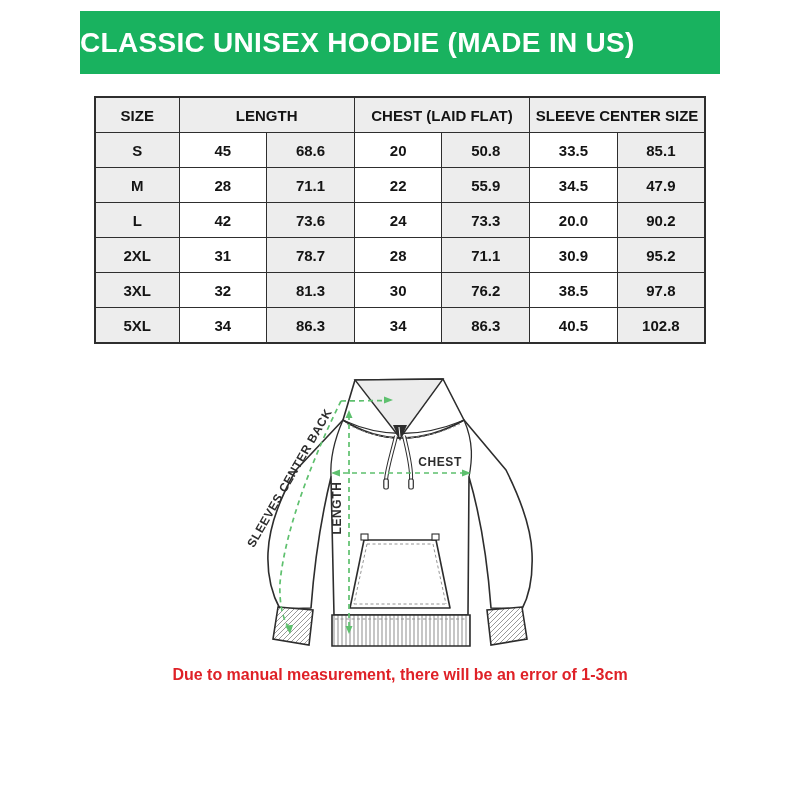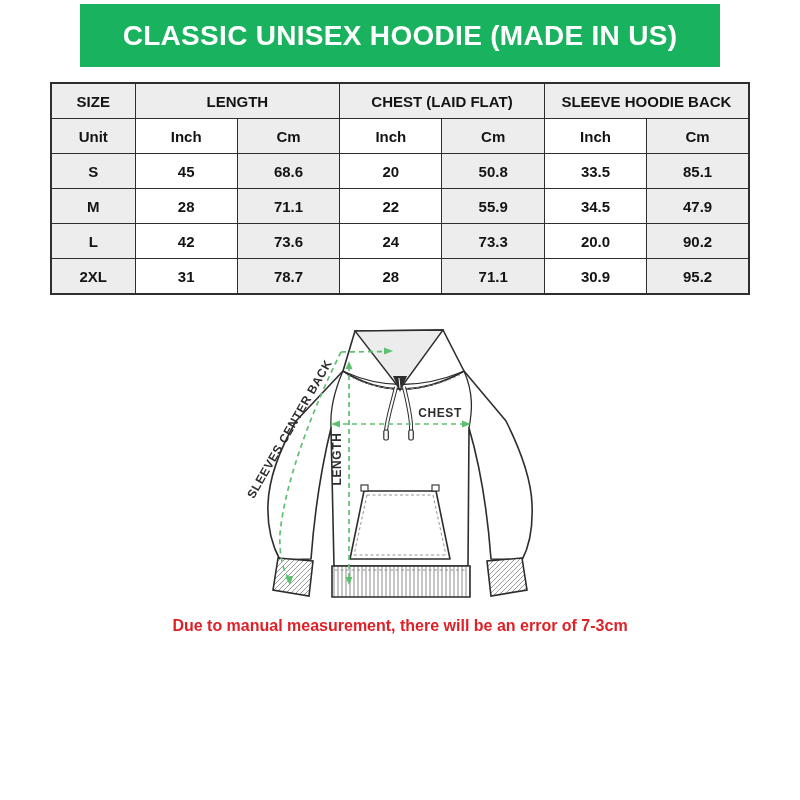--- a/index.html
+++ b/index.html
@@ -8,29 +8,29 @@
     --note-red:#df2127;
     --cell-gray:#ededed;
     --border-dark:#2e2e2e;
   }
   html,body{margin:0;padding:0;}
   body{
     width:800px;height:800px;overflow:hidden;background:#fff;
     font-family:"Liberation Sans","DejaVu Sans",sans-serif;
   }
   .banner{
-    width:640px;height:63px;margin:4px auto;
+    width:640px;height:63px;margin:11px auto;
     background:var(--banner-green,#19b25f);
-    display:flex;align-items:center;justify-content:center;
+    display:flex;align-items:center;justify-content:flex-start;
   }
   .banner h1{
     margin:0;color:#fff;font-size:28px;font-weight:bold;letter-spacing:.3px;white-space:nowrap;
   }
   table.size-chart{
-    width:700px;margin:15px auto 0;border-collapse:collapse;table-layout:fixed;
+    width:612px;margin:22px auto 0;border-collapse:collapse;table-layout:fixed;
     border:2px solid var(--border-dark,#2e2e2e);
   }
   table.size-chart col.c-size{width:84px;}
   table.size-chart th,table.size-chart td{
     border:1px solid var(--border-dark,#2e2e2e);
     height:34px;padding:0;text-align:center;vertical-align:middle;
     font-size:15px;font-weight:bold;color:#141414;
   }
   thead tr.group-row th{background:var(--cell-gray,#ededed);}
   tr.unit-row th:nth-child(odd){background:var(--cell-gray,#ededed);}
@@ -68,30 +68,21 @@
       <col>
       <col>
       <col>
       <col>
     </colgroup>
   <thead>
     <tr class="group-row">
       <th>SIZE</th>
       <th colspan="2">LENGTH</th>
       <th colspan="2">CHEST (LAID FLAT)</th>
-      <th colspan="2">SLEEVE HOODIE BACK</th>
-    </tr>
-    <tr class="unit-row">
-      <th>Unit</th>
-      <th>Inch</th>
-      <th>Cm</th>
-      <th>Inch</th>
-      <th>Cm</th>
-      <th>Inch</th>
-      <th>Cm</th>
+      <th colspan="2">SLEEVE CENTER SIZE</th>
     </tr>
   </thead>
   <tbody>
     <tr>
       <td>S</td>
       <td>45</td>
       <td>68.6</td>
       <td>20</td>
       <td>50.8</td>
       <td>33.5</td>
@@ -116,20 +107,38 @@
       <td>90.2</td>
     </tr>
     <tr>
       <td>2XL</td>
       <td>31</td>
       <td>78.7</td>
       <td>28</td>
       <td>71.1</td>
       <td>30.9</td>
       <td>95.2</td>
+    </tr>
+    <tr>
+      <td>3XL</td>
+      <td>32</td>
+      <td>81.3</td>
+      <td>30</td>
+      <td>76.2</td>
+      <td>38.5</td>
+      <td>97.8</td>
+    </tr>
+    <tr>
+      <td>5XL</td>
+      <td>34</td>
+      <td>86.3</td>
+      <td>34</td>
+      <td>86.3</td>
+      <td>40.5</td>
+      <td>102.8</td>
     </tr>
   </tbody>
 </table>
 
 <figure class="diagram" style="margin-left:auto;margin-right:auto;">
   <svg viewBox="0 0 320 300" width="320" height="300">
     <defs>
       <pattern id="vhatch" width="4" height="8" patternUnits="userSpaceOnUse">
         <rect width="4" height="8" fill="#fff"></rect>
         <path d="M2 0 V8" stroke="#8d8d8d" stroke-width="1"></path>
@@ -186,13 +195,13 @@
     <polygon class="marrow" points="109,276 105.5,268 112.5,268"></polygon>
     <polygon class="marrow" points="91,115 100,111.5 100,118.5"></polygon>
     <polygon class="marrow" points="231,115 222,111.5 222,118.5"></polygon>
 
     <text class="mlabel" transform="translate(53 122) rotate(-60)">SLEEVES CENTER BACK</text>
     <text class="mlabel" x="200" y="108">CHEST</text>
     <text class="mlabel" transform="translate(101 150) rotate(-90)">LENGTH</text>
   </svg>
 </figure>
 
-<p class="note">Due to manual measurement, there will be an error of 7-3cm</p>
+<p class="note">Due to manual measurement, there will be an error of 1-3cm</p>
 
 </body></html>

